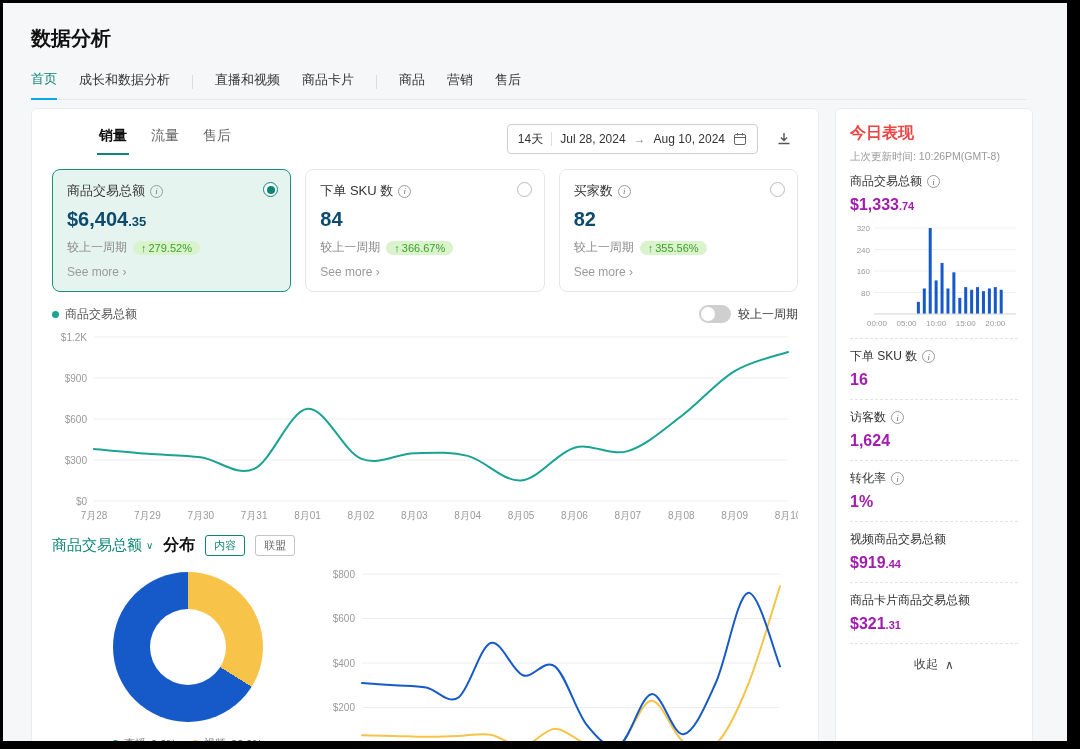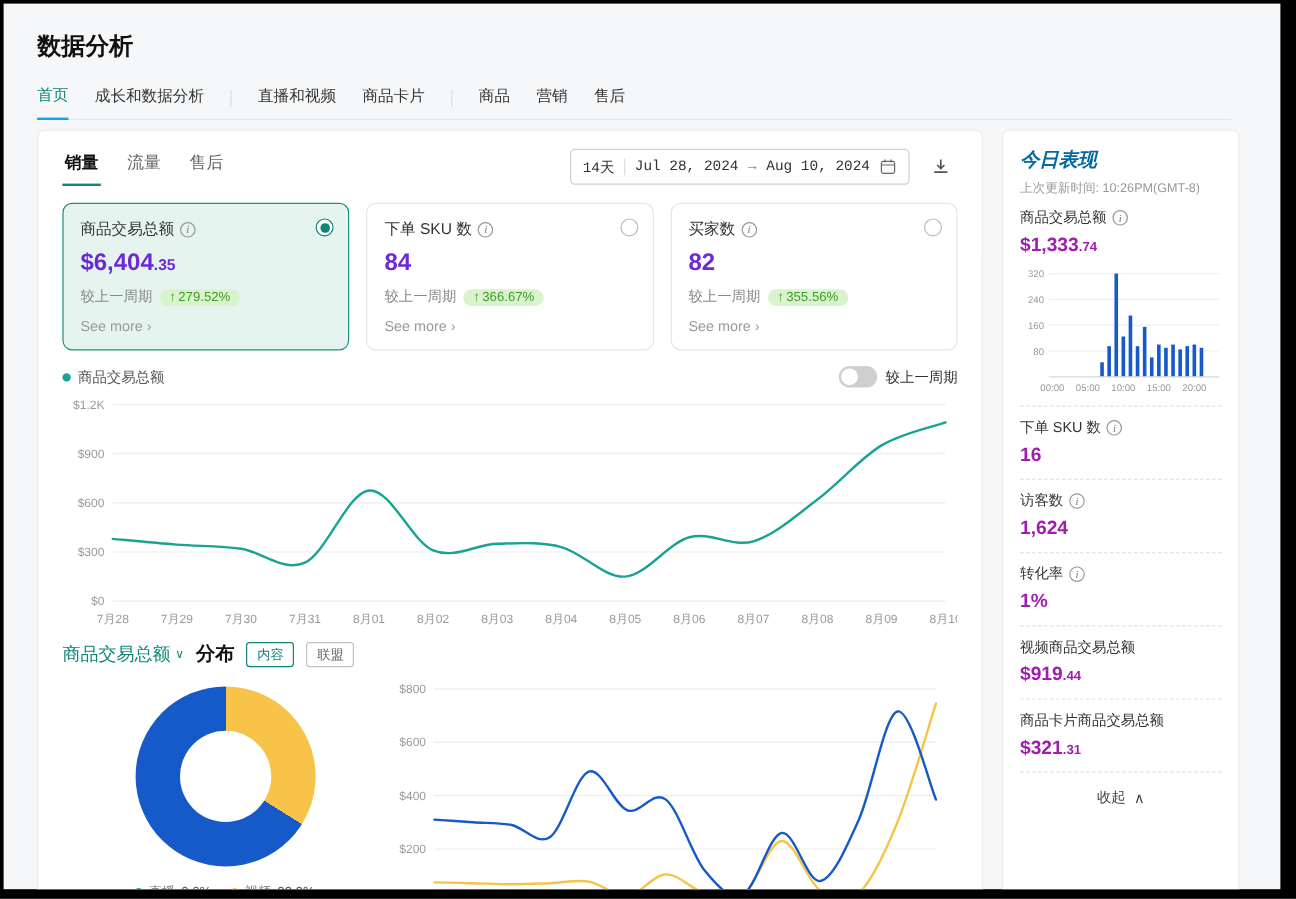--- a/index.html
+++ b/index.html
@@ -13,38 +13,38 @@
   .nav-item { padding-bottom:10px; cursor:pointer; text-decoration:none; color:#333; }
   .nav-item.active { color:#0d8577; border-bottom:2px solid #0ea5e9; margin-bottom:-1px; }
   .nav-sep { width:1px; height:14px; background:#ddd; margin-bottom:10px; }
 
   .content { display:flex; gap:16px; padding:8px 28px 0 28px; align-items:flex-start; }
 
   .main-card { width:788px; height:644px; background:#fff; border:1px solid #ececec; border-radius:6px; padding:14px 20px; overflow:hidden; }
   .side-card { width:198px; height:644px; background:#fff; border:1px solid #ececec; border-radius:6px; padding:14px; overflow:hidden; }
 
   .card-head { display:flex; align-items:center; }
-  .chart-tabs { display:flex; gap:20px; font-size:14px; color:#666; }
+  .chart-tabs { display:flex; gap:20px; font-size:14px; color:#666;margin-left:45px; }
   .ctab { padding:4px 2px 8px; cursor:pointer; }
   .ctab.active { color:#111; font-weight:700; border-bottom:2px solid #0d8577; }
-  .head-right { margin-left:auto; display:flex; align-items:center; gap:12px;font-family:Liberation Mono, monospace; }
+  .head-right { margin-left:auto; display:flex; align-items:center; gap:12px; }
   .date-range { display:flex; align-items:center; gap:8px; border:1px solid #cfcfcf; border-radius:4px; height:30px; padding:0 10px; font-size:12px; color:#333; cursor:pointer; background:#fff; }
   .dr-sep { width:1px; height:14px; background:#ddd; }
   .dr-arrow { color:#888; }
   .dl-btn { width:28px; height:28px; display:flex; align-items:center; justify-content:center; border-radius:4px; cursor:pointer; }
 
   .metric-cards { display:flex; gap:14px; margin-top:14px; }
   .mcard { flex:1; border:1px solid #e6e6e6; border-radius:8px; padding:12px 14px; position:relative; background:#fff; cursor:pointer; }
   .mcard.selected { background:#e6f4f0; border-color:#19917f; }
   .mcard-top { display:flex; align-items:center; gap:5px; font-size:13px; color:#333; }
   .info-icon { width:13px; height:13px; border:1px solid #9a9a9a; border-radius:50%; color:#777; font-size:9px; font-style:italic; display:inline-flex; align-items:center; justify-content:center; font-family:"Liberation Serif",serif; }
   .radio { position:absolute; right:12px; top:12px; width:15px; height:15px; border:1.5px solid #bbb; border-radius:50%; background:#fff; }
   .radio.checked { border-color:#0d8577; }
   .radio.checked::after { content:""; position:absolute; inset:2.5px; border-radius:50%; background:#0d8577; }
-  .mcard-value { margin-top:8px; font-size:20px; font-weight:700; color:#6d28d9; }
+  .mcard-value { margin-top:8px; font-size:20px; font-weight:700; color:#0c4a6e; }
   .val-dec { font-size:13px; font-weight:700; }
   .mcard-change { display:flex; align-items:center; gap:6px; margin-top:8px; font-size:12px; color:#8a8a8a; }
   .pill { background:#d9f3cc; color:#3f9e2a; border-radius:9px; padding:1px 8px; font-size:11px; display:inline-flex; align-items:center; gap:2px; }
   .see-more { margin-top:9px; font-size:12px; color:#9a9a9a; cursor:pointer; }
 
   .legend-row { display:flex; align-items:center; margin-top:13px; }
   .legend { display:flex; align-items:center; gap:6px; font-size:12px; color:#555; }
   .dot { width:7px; height:7px; border-radius:50%; background:#999; display:inline-block; }
   .toggle-wrap { margin-left:auto; display:flex; align-items:center; gap:7px; font-size:12px; color:#333; }
   .toggle { width:32px; height:18px; border-radius:9px; background:#cfcfcf; position:relative; cursor:pointer; }
@@ -62,21 +62,21 @@
   .dist-body { display:flex; margin-top:6px; }
   .donut-col { width:272px; }
   .donut { width:150px; height:150px; border-radius:50%; margin:10px auto 0; position:relative; }
   .donut::after { content:""; position:absolute; inset:37px; background:#fff; border-radius:50%; }
   .donut-legend { margin-top:14px; display:flex; flex-direction:column; gap:7px; width:fit-content; margin-left:60px; }
   .dl-row { display:flex; gap:16px; }
   .dl-item { display:flex; align-items:center; gap:5px; font-size:11px; color:#777; }
   .dl-item .pct { color:#555; }
   #dist-chart { flex:1; }
 
-  .side-title { font-size:16px; font-weight:700; color:#0369a1;font-style:italic; }
+  .side-title { font-size:16px; font-weight:700; color:#ef4444; }
   .side-updated { font-size:10.5px; color:#9a9a9a; margin-top:6px; }
   .smetric { padding:9px 0 10px; border-bottom:1px dashed #e3e3e3; }
   .smetric-label { display:flex; align-items:center; gap:5px; font-size:12px; color:#333; }
   .smetric-value { margin-top:6px; font-size:16px; font-weight:700; color:#a21caf; }
   .smetric .val-dec { font-size:11px; }
   #hourly-chart { margin-top:8px; }
   .collapse { display:flex; justify-content:center; align-items:center; gap:7px; padding:12px 0; font-size:12px; color:#444; cursor:pointer; }
   svg { display:block; }
   text { font-family:"Liberation Sans","DejaVu Sans",sans-serif; }
 </style>

